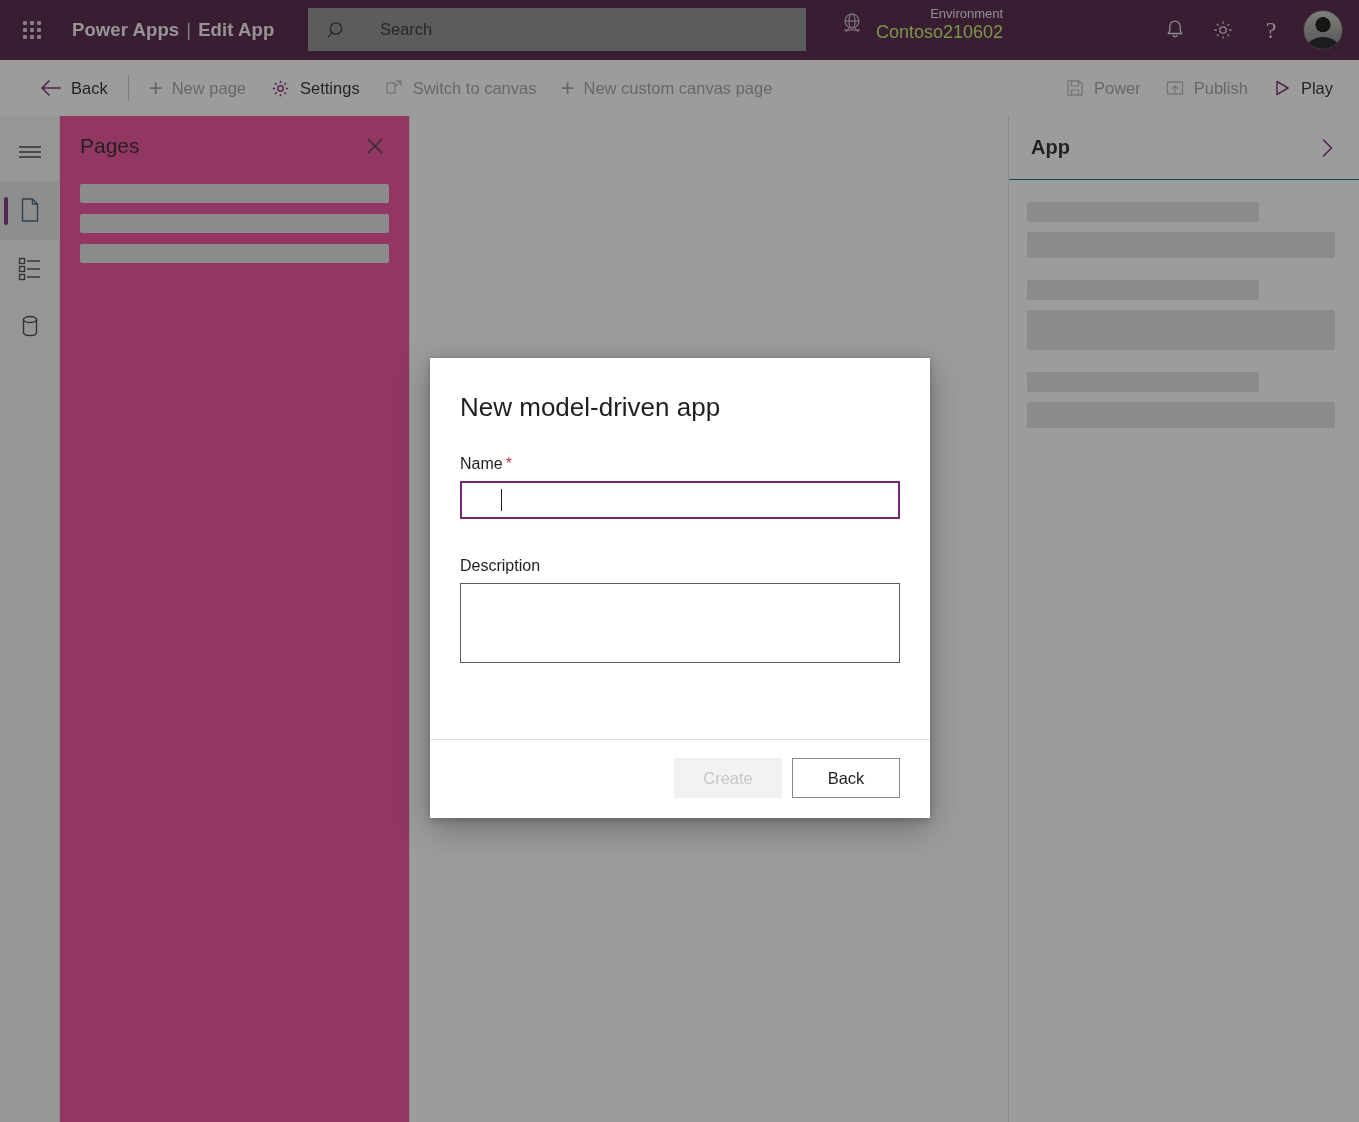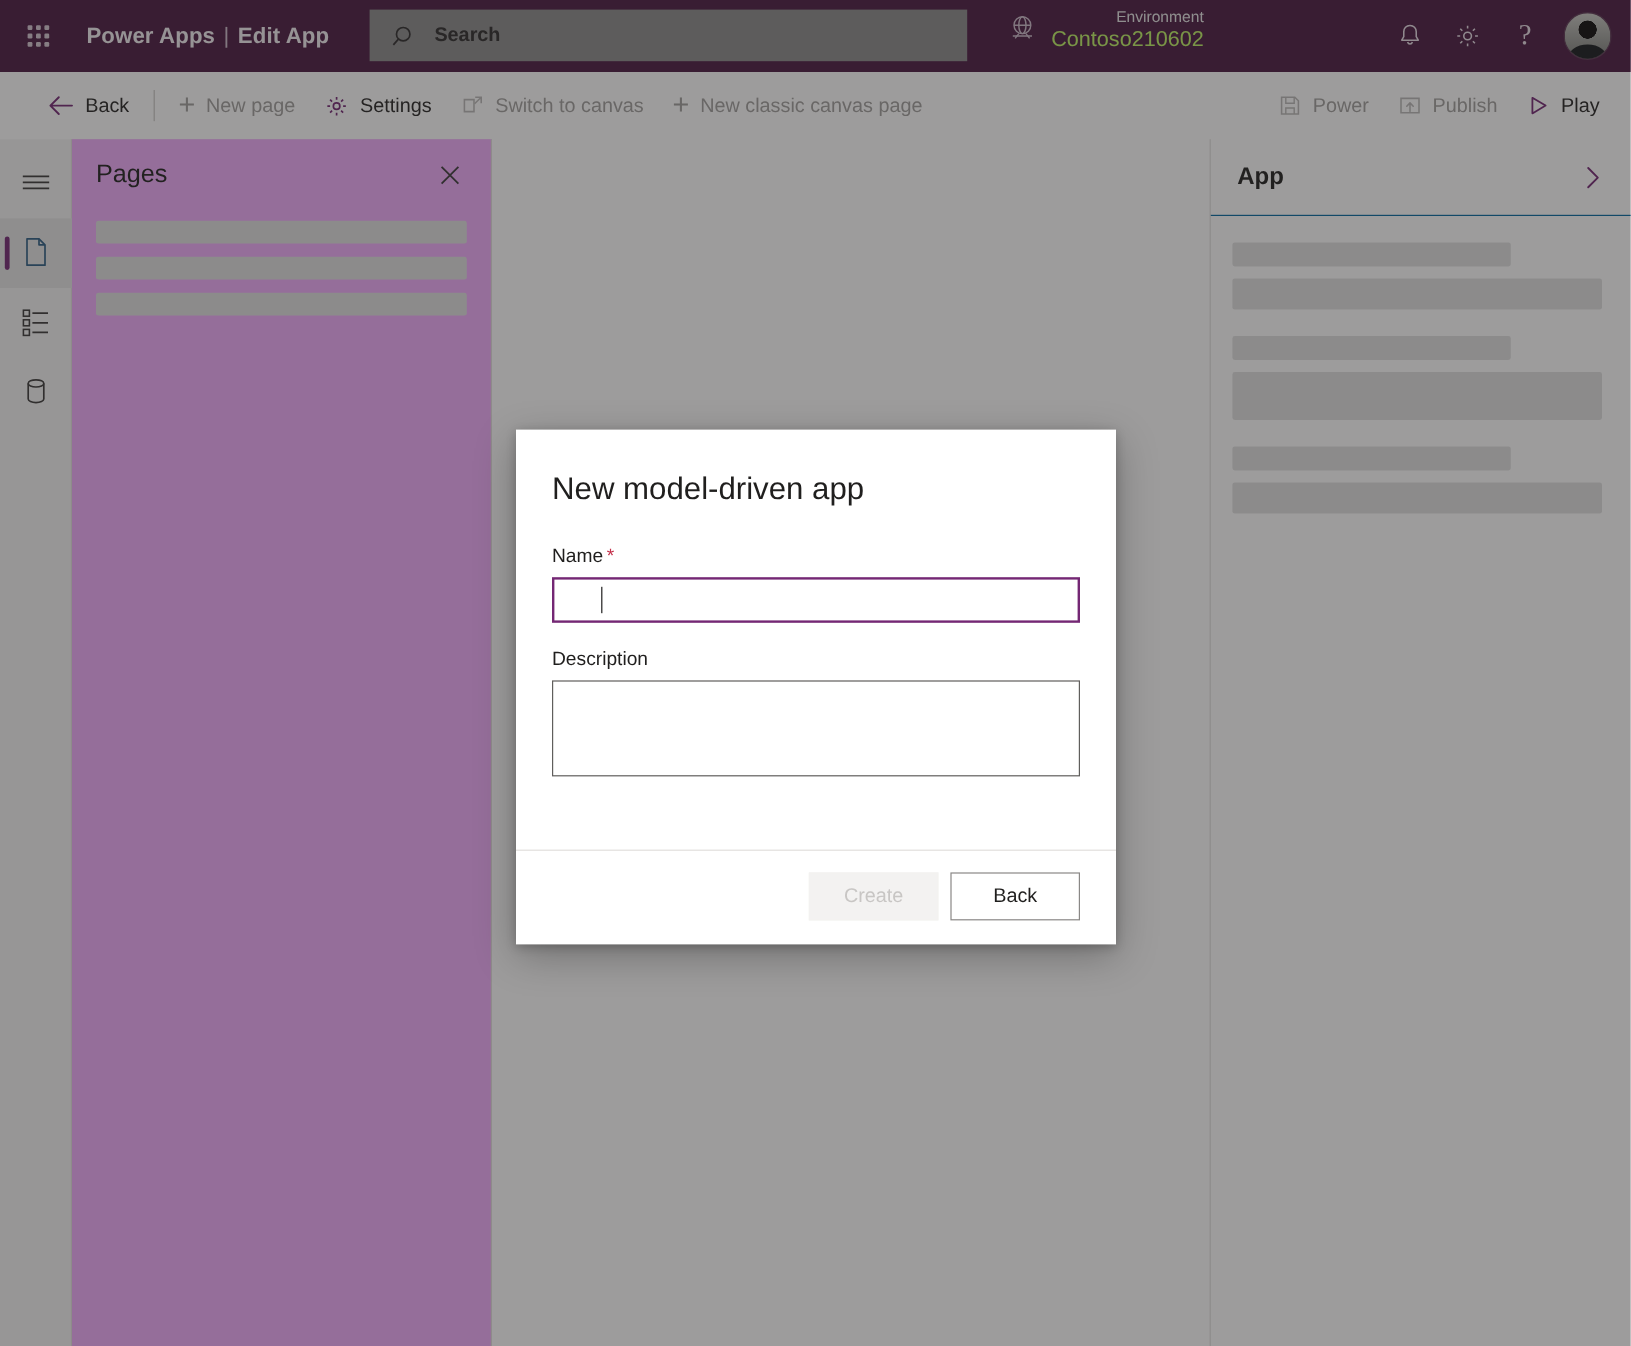--- a/index.html
+++ b/index.html
@@ -65,22 +65,21 @@
     left: 308px; top: 8px;
     width: 498px; height: 43px;
     background: #8a8a8a;
     display: flex; align-items: center;
     padding-left: 18px;
   }
   .searchbox .s-icon { width: 26px; height: 20px; flex: none; }
   .searchbox .s-text {
     color: #2c2a2b;
     font-size: 16.5px;
-    margin-left: 10px;
-    font-weight: bold;
+    margin-left: 28px;
   }
 
   .env-block {
     position: absolute;
     left: 840px; top: 7px;
     display: flex; align-items: center; gap: 12px;
   }
   .env-icon { width: 24px; height: 26px; flex: none; }
   .env-text { line-height: 1.12; }
   .env-label { color: #e5e5e5; font-size: 13px; text-align: right; }
@@ -182,21 +181,21 @@
   .rail-item.selected::before {
     content: "";
     position: absolute; left: 4px; top: 15px;
     width: 4px; height: 28px;
     background: #742774; border-radius: 2px;
   }
   .rail-item.hamburger { height: 60px; }
 
   .pages-panel {
     width: 350px; height: 100%;
-    background: #f0abfc;
+    background: #ec4899;
     border-right: 1px solid #e3e1df;
     flex: none;
   }
   .panel-head {
     height: 60px;
     display: flex; align-items: center; justify-content: space-between;
     padding: 0 18px 0 20px;
   }
   .panel-title { font-size: 21px; color: #201f1e; font-weight: normal; }
   .icon-btn {
@@ -251,21 +250,21 @@
     box-shadow: 0 10px 32px rgba(0,0,0,.28), 0 2px 8px rgba(0,0,0,.22);
     z-index: 60;
   }
   .dialog-body { padding: 26px 30px 34px 30px; }
   .dialog-title {
     font-size: 26px;
     color: #201f1e;
     font-weight: normal;
     margin: 8px 0 32px 0;
   }
-  .field { margin-bottom: 22px; }
+  .field { margin-bottom: 38px; }
   .field-label {
     display: block;
     font-size: 16px;
     color: #201f1e;
     margin-bottom: 8px;
   }
   .req { color: #c4314b; margin-left: 3px; }
   .text-input {
     width: 440px; height: 38px;
     border: 2px solid #742774;
@@ -428,21 +427,21 @@
           <svg width="20" height="20" viewBox="0 0 20 20">
             <path d="M3 5h8v10H3V5z" fill="none" stroke="#a19f9d" stroke-width="1.3"></path>
             <path d="M12 3h5v5M17 3l-5.5 5.5" fill="none" stroke="#a19f9d" stroke-width="1.3"></path>
           </svg>
         </span>
         <span>Switch to canvas</span>
       </button>
 
       <button class="cmd-item disabled">
         <span class="glyph cmd-plus">+</span>
-        <span>New classic canvas page</span>
+        <span>New custom canvas page</span>
       </button>
     </div>
 
     <div class="cmd-right">
       <button class="cmd-item disabled">
         <span class="glyph">
           <svg width="20" height="20" viewBox="0 0 20 20">
             <path d="M3 3h11l3 3v11H3V3z" fill="none" stroke="#a19f9d" stroke-width="1.3"></path>
             <path d="M6.5 3v5h7V3M6.5 17v-5h7v5" fill="none" stroke="#a19f9d" stroke-width="1.2"></path>
           </svg>

